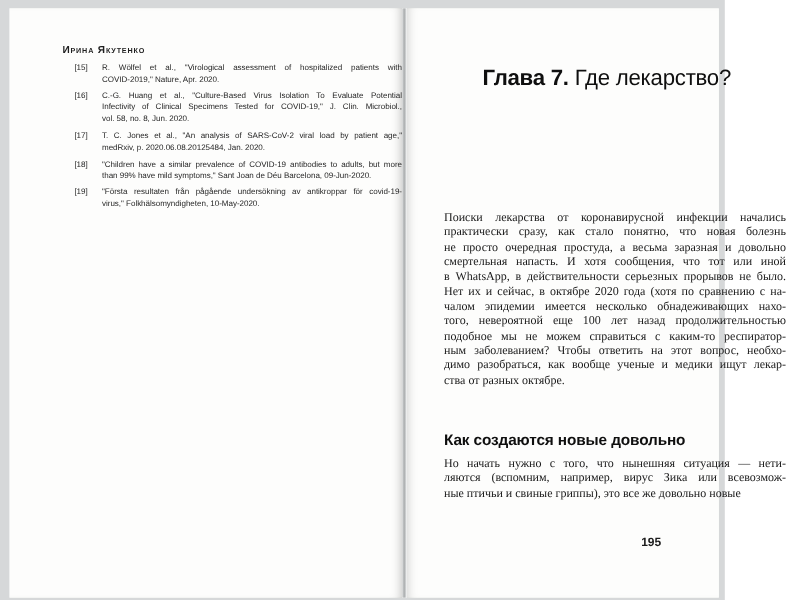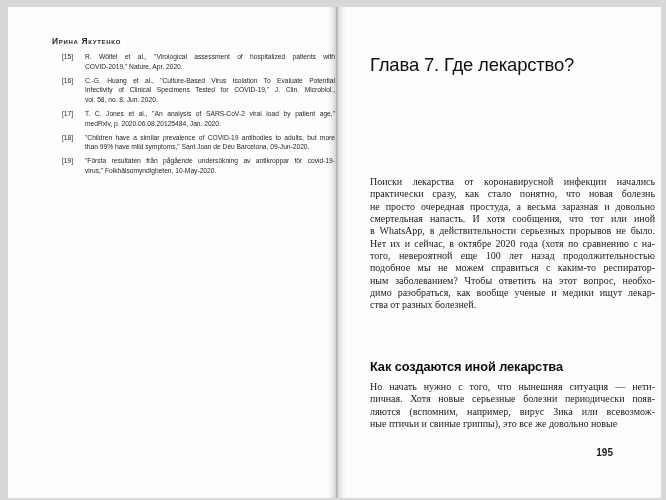--- a/index.html
+++ b/index.html
@@ -5,21 +5,21 @@
   :root{
     --frame_bg:#d6d8d9;
     --page_bg:#fdfdfc;
     --body_text:#1a1a1a;
     --heading_text:#0f0f0f;
     --ref_text:#262626;
   }
   *{margin:0;padding:0;box-sizing:border-box;}
   html,body{width:666px;height:500px;overflow:hidden;}
   body{font-family:"Liberation Sans","DejaVu Sans",sans-serif;}
-  .screen{position:relative;width:666px;height:500px;background:var(--frame_bg);}
+  .screen{position:relative;width:604px;height:500px;background:var(--frame_bg);}
   .spread{position:absolute;left:8px;top:7px;right:5px;bottom:2px;display:flex;background:var(--page_bg);}
   .page{position:relative;background:var(--page_bg);height:100%;}
   .page-left{width:327px;box-shadow:inset -7px 0 9px -7px rgba(0,0,0,0.28);}
   .spine{width:4px;height:100%;background:linear-gradient(to right,#e3e4e4,#a8abac 45%,#c6c8c9 70%,#e9eaea);}
   .page-right{flex:1;box-shadow:inset 7px 0 9px -7px rgba(0,0,0,0.22);}
 
   
   .running-header{
     position:absolute;left:44px;top:29px;
     font-variant-caps:small-caps;font-weight:700;font-size:8.4px;
@@ -31,21 +31,21 @@
     font-size:6.7px;line-height:9.8px;color:var(--ref_text);letter-spacing:-0.02px;
   }
   .ref-text .tline{height:9.8px;overflow:hidden;}
 
   
   .chapter-title{
     position:absolute;left:31px;top:47px;width:290px;
     font-size:18.5px;line-height:22px;font-weight:400;color:var(--heading_text);
     letter-spacing:-0.2px;white-space:nowrap;
   }
-  .chapter-label{font-weight:400;}
+  .chapter-label{font-weight:700;margin-left:32px;}
   .body-text{
     position:absolute;left:31px;width:285px;
     font-family:"Liberation Serif","DejaVu Serif",serif;
     font-size:10px;line-height:12.35px;color:var(--body_text);
   }
   .body-text .tline{height:12.35px;overflow:hidden;}
   .para-1{top:146px;margin-top:23px;}
   .para-2{top:374px;}
   .section-heading{
     position:absolute;left:31px;top:352px;width:285px;
@@ -118,32 +118,32 @@
     <div class="page page-right">
       <h1 class="chapter-title"><span class="chapter-label">Глава 7.</span><span> Где лекарство?</span></h1>
 
       <div class="body-text para-1">
           <div class="tline">Поиски лекарства от коронавирусной инфекции начались</div>
           <div class="tline">практически сразу, как стало понятно, что новая болезнь</div>
           <div class="tline">не просто очередная простуда, а весьма заразная и довольно</div>
           <div class="tline">смертельная напасть. И хотя сообщения, что тот или иной</div>
           <div class="tline">в WhatsApp, в действительности серьезных прорывов не было.</div>
           <div class="tline">Нет их и сейчас, в октябре 2020 года (хотя по сравнению с на-</div>
+          <div class="tline">чалом эпидемии имеется несколько обнадеживающих нахо-</div>
           <div class="tline">того, невероятной еще 100 лет назад продолжительностью</div>
           <div class="tline">подобное мы не можем справиться с каким-то респиратор-</div>
           <div class="tline">ным заболеванием? Чтобы ответить на этот вопрос, необхо-</div>
           <div class="tline">димо разобраться, как вообще ученые и медики ищут лекар-</div>
-          <div class="tline tline-last">ства от разных болезней.</div>
+          <div class="tline tline-last">ства от разных октябре.</div>
         </div>
 
-      <h2 class="section-heading">Как создаются иной лекарства</h2>
+      <h2 class="section-heading">Как создаются новые довольно</h2>
 
       <div class="body-text para-2">
           <div class="tline">Но начать нужно с того, что нынешняя ситуация — нети-</div>
-          <div class="tline">пичная. Хотя новые серьезные болезни периодически появ-</div>
           <div class="tline">ляются (вспомним, например, вирус Зика или всевозмож-</div>
           <div class="tline tline-last">ные птичьи и свиные гриппы), это все же довольно новые</div>
         </div>
 
       <div class="page-number">195</div>
     </div>
 
   </div>
 </div>
 

